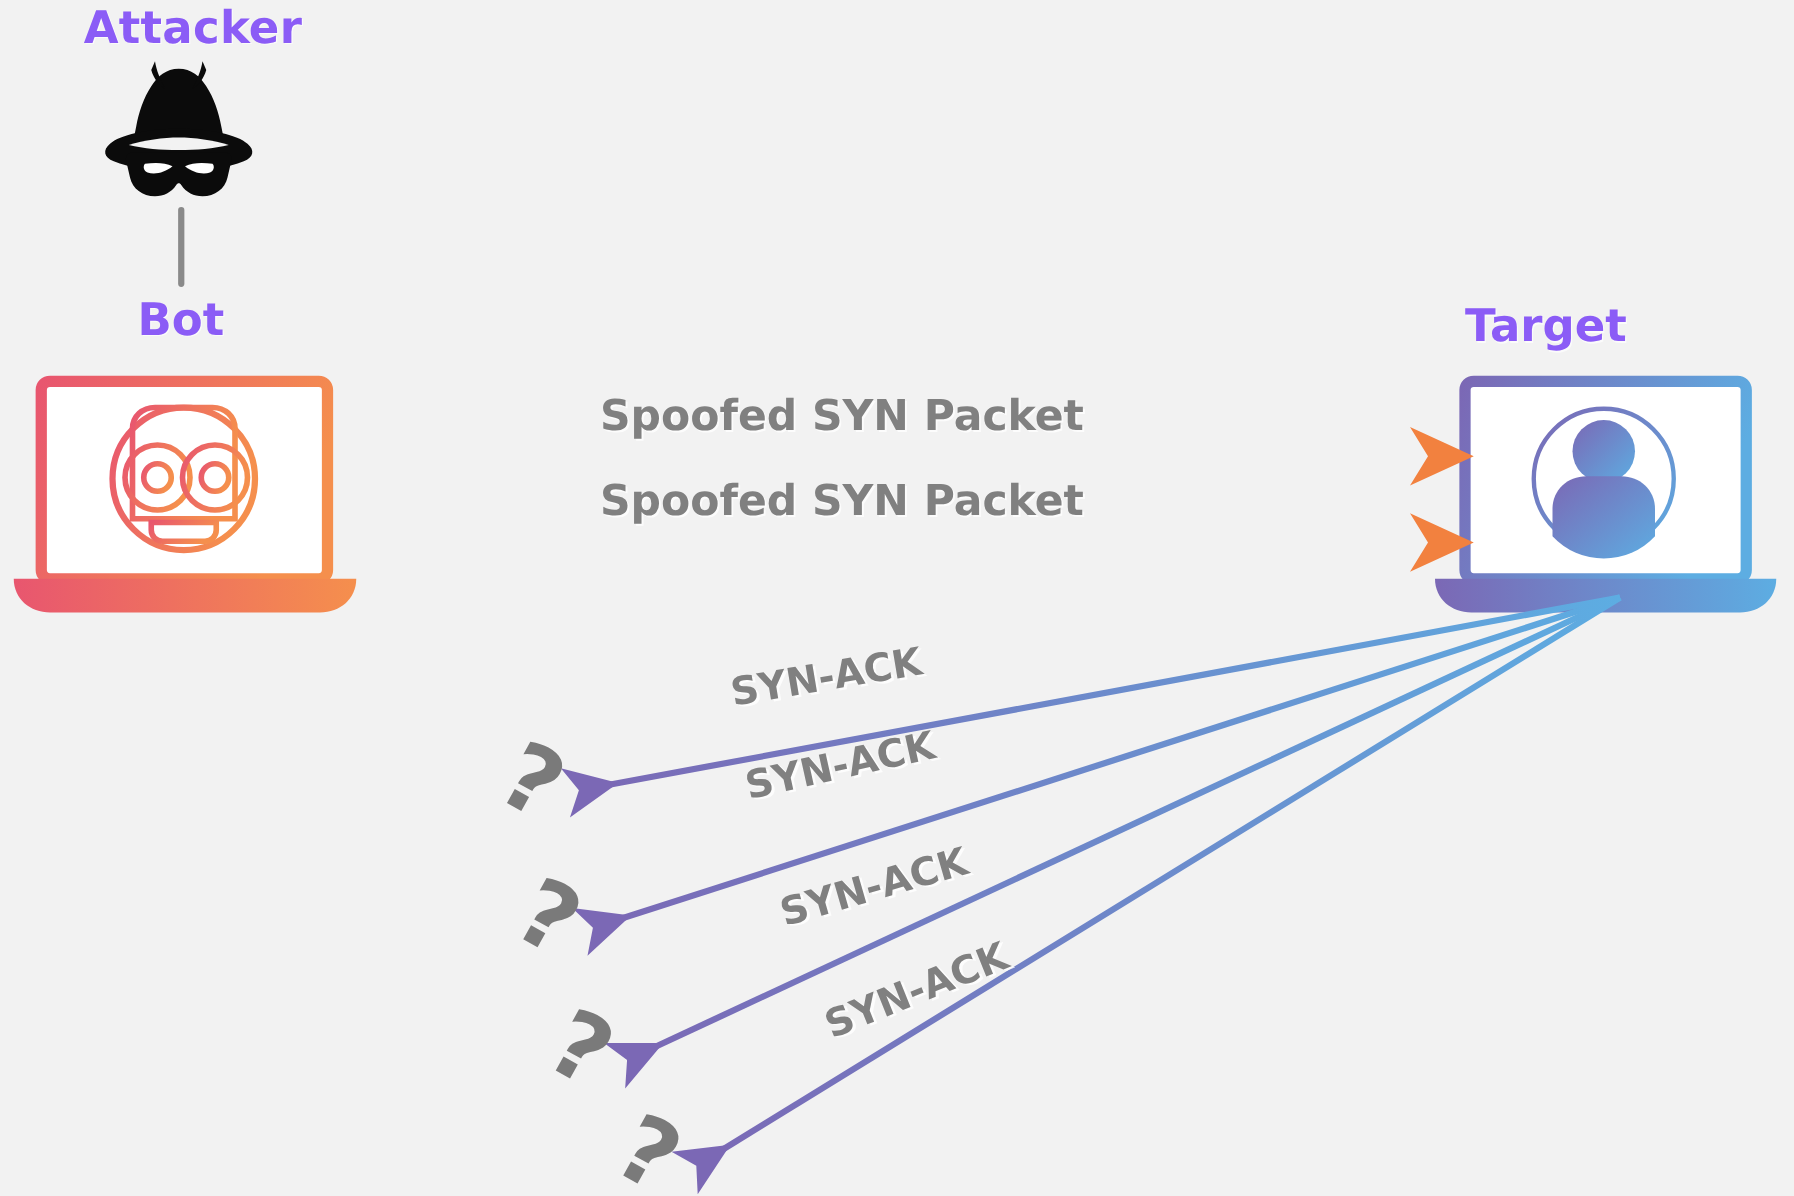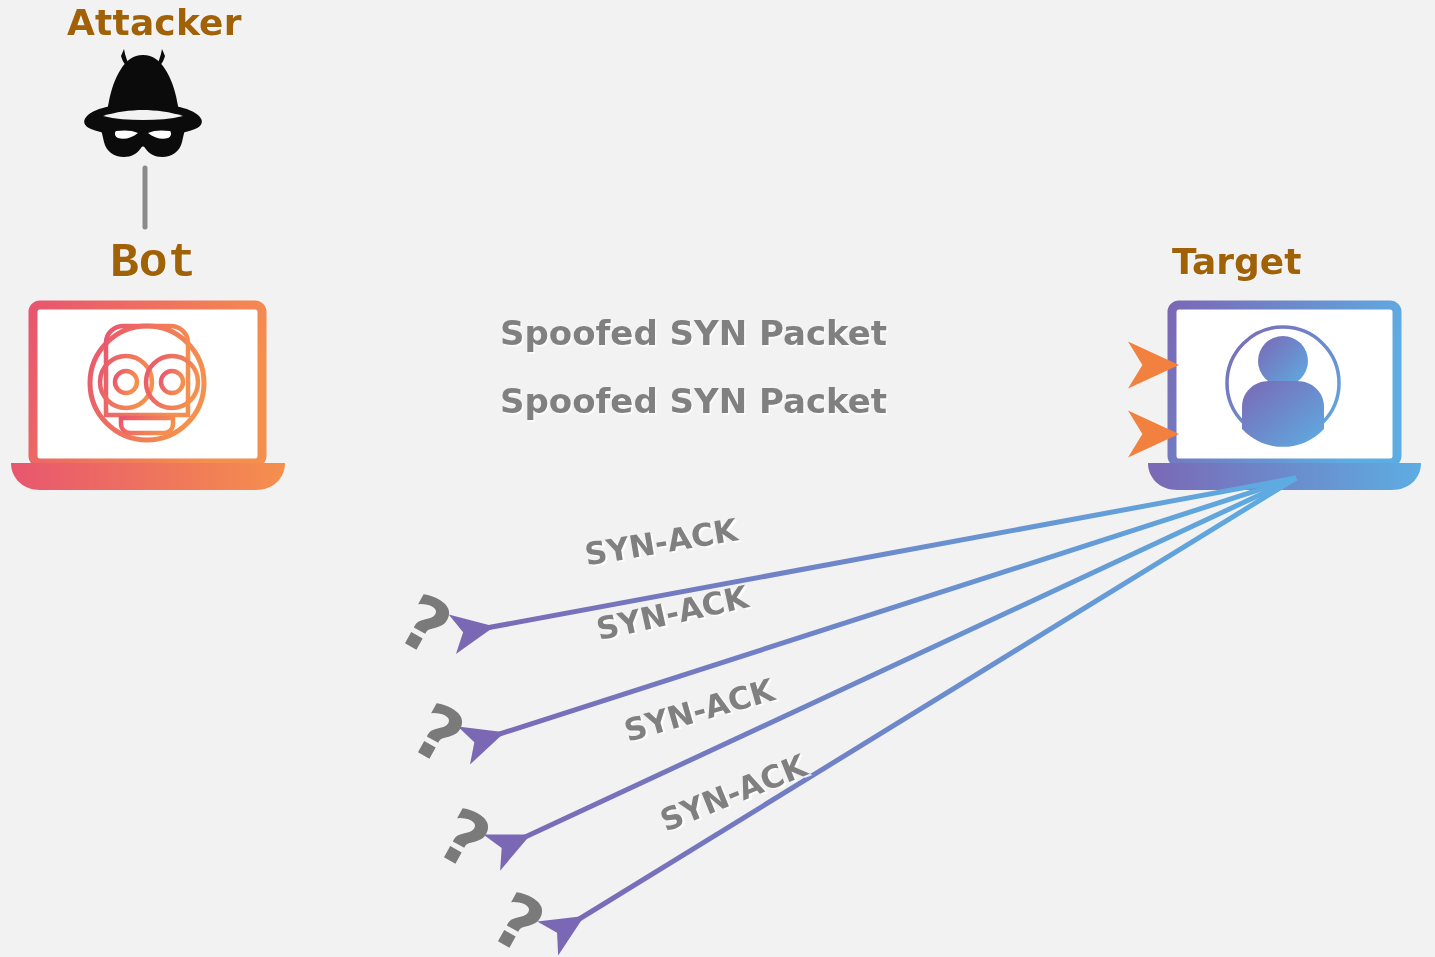--- a/index.html
+++ b/index.html
@@ -10,52 +10,50 @@
   #stage {
     position: relative;
     width: 1435px;
     height: 957px;
     background: #f2f2f2;
     overflow: hidden;
     font-family: "DejaVu Sans", "Liberation Sans", sans-serif;
   }
   .label {
     position: absolute;
-    color: #a16207;
+    color: #8b5cf6;
     font-weight: bold;
     white-space: nowrap;
     text-shadow: 1px 1px 0 rgba(255,255,255,0.65);
     user-select: none;
   }
   #attacker-label {
     left: 67px;
     top: 2px;
     font-size: 36px;
     letter-spacing: 0.2px;
   }
   #bot-label {
     left: 110px;
     top: 236px;
-    font-size: 48px;
-    font-family: Liberation Mono, monospace;
+    font-size: 36px;
   }
   #target-label {
     left: 1172px;
     top: 241px;
     font-size: 36px;
   }
   .syn-label {
     position: absolute;
     color: #808080;
     font-weight: bold;
     font-size: 34px;
     white-space: nowrap;
     text-shadow: 1.5px 1.5px 0 rgba(255,255,255,0.75);
     user-select: none;
-    margin-left: 20px;
   }
   #spoof-1 { left: 480px; top: 313px; }
   #spoof-2 { left: 480px; top: 381px; }
   .synack-label {
     position: absolute;
     color: #808080;
     font-weight: bold;
     font-size: 31px;
     white-space: nowrap;
     transform-origin: left top;

